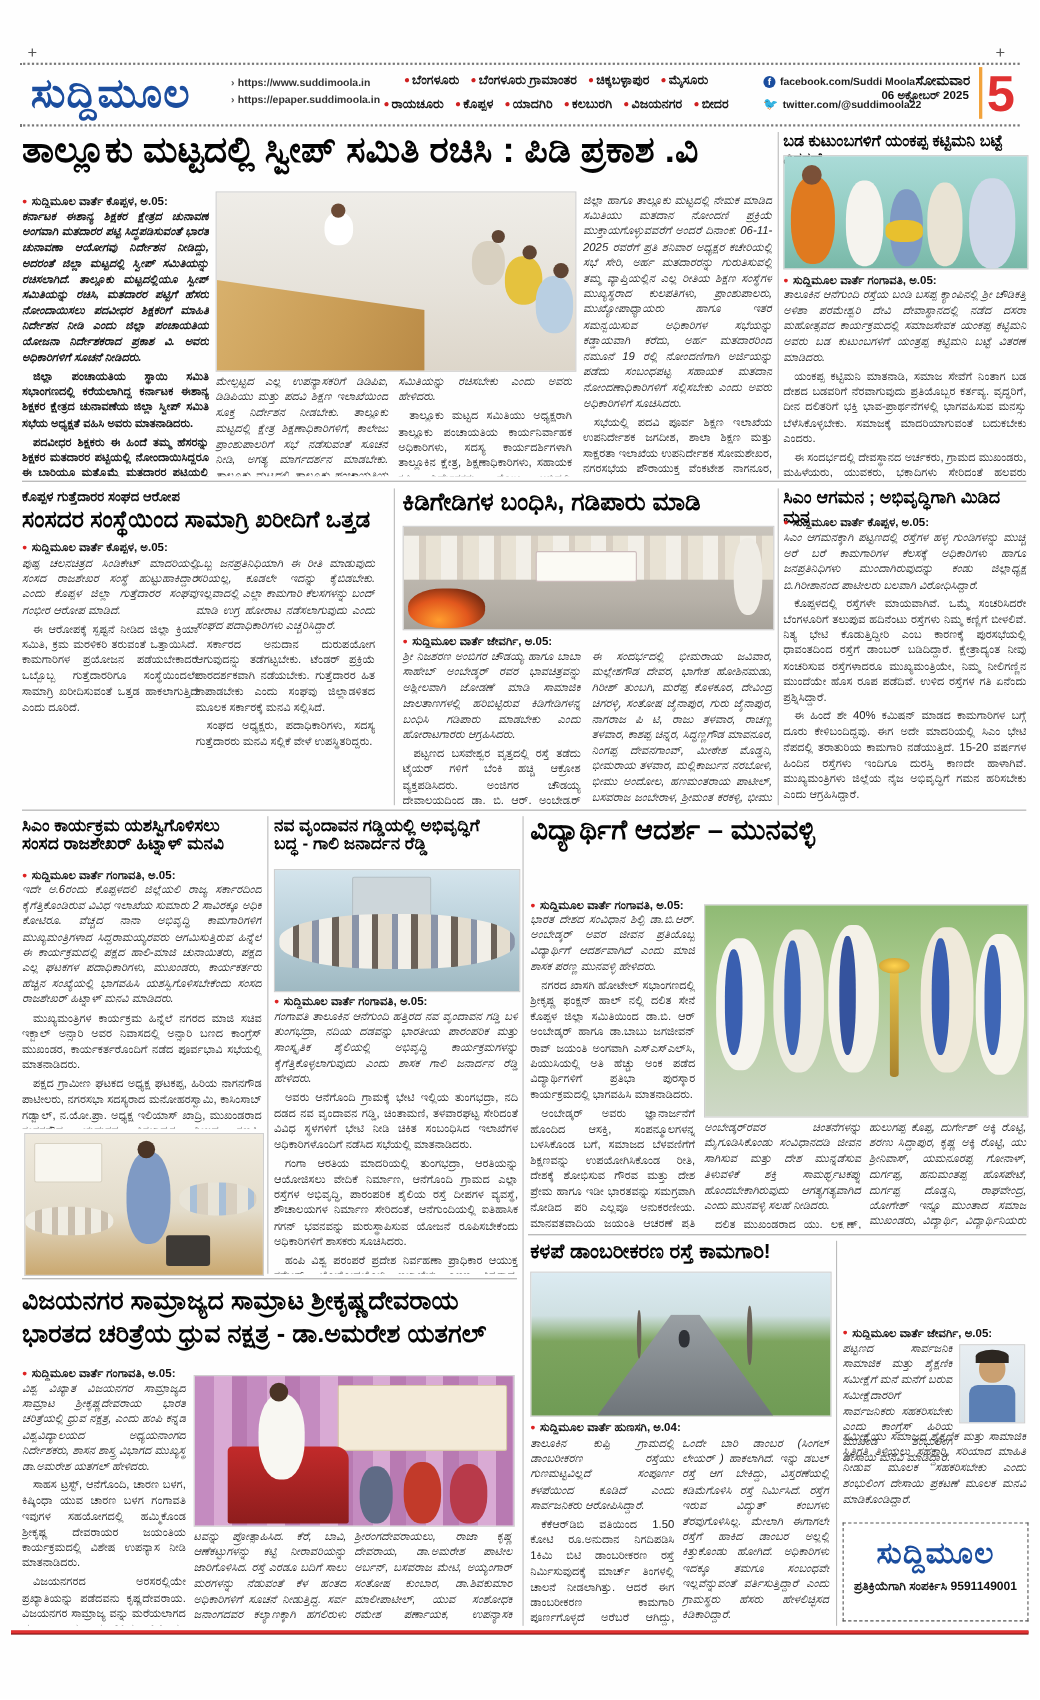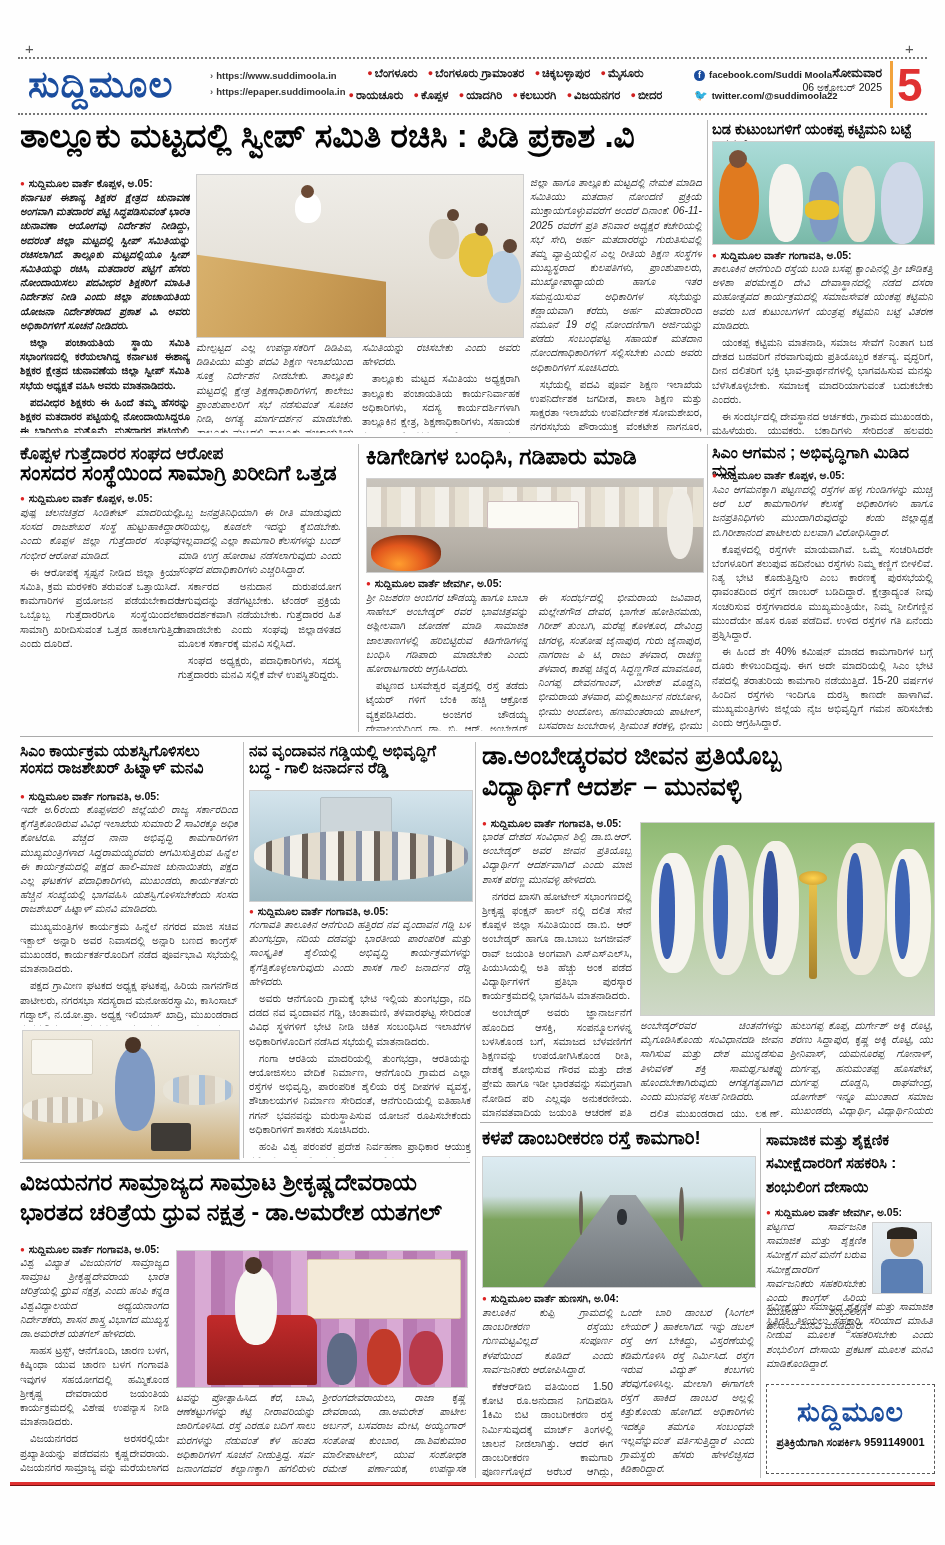--- a/index.html
+++ b/index.html
@@ -13,21 +13,21 @@
   .logo-sm{color:#1b4d9e;font-weight:900;font-size:27px;letter-spacing:1px;line-height:1;}
   .urlrow{font-size:9.5px;font-weight:700;color:#333;line-height:1.7;}
   .urlrow .gt{color:#555;margin-right:3px;}
   .cityrow{font-size:11.5px;font-weight:700;color:#111;line-height:1.9;text-align:center;}
   .cityrow .b{color:#cf2020;margin:0 2px 0 7px;font-size:9px;vertical-align:1px;}
   .socialrow{font-size:9.5px;font-weight:700;color:#222;line-height:2.0;}
   .fb{display:inline-block;width:11px;height:11px;border-radius:50%;background:#1b4d9e;color:#fff;
       text-align:center;font-size:9px;line-height:11px;margin-right:4px;font-weight:700;}
   .tw{display:inline-block;color:#2aa3ef;font-size:11px;margin-right:4px;}
   .dateday{font-size:12.5px;font-weight:800;color:#111;text-align:right;}
-  .datefull{font-size:10.5px;font-weight:400;color:#111;text-align:right;}
+  .datefull{font-size:10.5px;font-weight:700;color:#111;text-align:center;}
   .pagebar{background:#f2a33c;width:3px;}
   .pagenum{color:#e03131;font-size:46px;font-weight:700;line-height:1;}
   
   .headline{font-weight:900;color:#050505;line-height:1.12;letter-spacing:0;}
   .kicker{font-weight:800;color:#101010;}
   .byline{font-size:10.5px;font-weight:800;color:#101010;white-space:nowrap;overflow:hidden;}
   .byline::before{content:"●";color:#d22;font-size:8px;margin-right:4px;vertical-align:1px;}
   .body{font-size:10.3px;line-height:1.38;text-align:justify;color:#222;overflow:hidden;}
   .body p{margin:0 0 3px 0;text-indent:10px;}
   .body p.first{text-indent:0;font-style:italic;}
@@ -134,21 +134,21 @@
   </div>
   <div class="abs byline" style="left:712px;top:249px;width:221px;">ಸುದ್ದಿಮೂಲ ವಾರ್ತೆ ಗಂಗಾವತಿ, ಅ.05:</div>
   <div class="abs body" style="left:712px;top:262px;width:221px;height:172px;">
     <p class="first">ತಾಲೂಕಿನ ಆನೆಗುಂದಿ ರಸ್ತೆಯ ಬಂಡಿ ಬಸಪ್ಪ ಕ್ಯಾಂಪಿನಲ್ಲಿ ಶ್ರೀ ಚೌಡಿಕತ್ತಿ ಅಳಿಶಾ ಪರಮೇಶ್ವರಿ ದೇವಿ ದೇವಾಸ್ಥಾನದಲ್ಲಿ ನಡೆದ ದಸರಾ ಮಹೋತ್ಸವದ ಕಾರ್ಯಕ್ರಮದಲ್ಲಿ ಸಮಾಜಸೇವಕ ಯಂಕಪ್ಪ ಕಟ್ಟಿಮನಿ ಅವರು ಬಡ ಕುಟುಂಬಗಳಿಗೆ ಯಂತ್ರಪ್ಪ ಕಟ್ಟಿಮನಿ ಬಟ್ಟೆ ವಿತರಣೆ ಮಾಡಿದರು.</p>
     <p>ಯಂಕಪ್ಪ ಕಟ್ಟಿಮನಿ ಮಾತನಾಡಿ, ಸಮಾಜ ಸೇವೆಗೆ ನಿಂತಾಗ ಬಡ ದೇಶದ ಬಡವರಿಗೆ ನೆರವಾಗುವುದು ಪ್ರತಿಯೊಬ್ಬರ ಕರ್ತವ್ಯ. ವೃದ್ಧರಿಗೆ, ದೀನ ದಲಿತರಿಗೆ ಭಕ್ತಿ ಭಾವ-ಪ್ರಾರ್ಥನೆಗಳಲ್ಲಿ ಭಾಗವಹಿಸುವ ಮನಸ್ಸು ಬೆಳೆಸಿಕೊಳ್ಳಬೇಕು. ಸಮಾಜಕ್ಕೆ ಮಾದರಿಯಾಗುವಂತೆ ಬದುಕಬೇಕು ಎಂದರು.</p>
     <p>ಈ ಸಂದರ್ಭದಲ್ಲಿ ದೇವಸ್ಥಾನದ ಅರ್ಚಕರು, ಗ್ರಾಮದ ಮುಖಂಡರು, ಮಹಿಳೆಯರು, ಯುವಕರು, ಭಕ್ತಾದಿಗಳು ಸೇರಿದಂತೆ ಹಲವರು ಉಪಸ್ಥಿತರಿದ್ದರು, ಛಾಯಾಗಳು ಭಾಗವಹಿಸಿದ್ದರು.</p>
   </div>
 
   <div class="hrule" style="left:20px;top:437px;width:913px;"></div>
 
-  <div class="abs kicker" style="left:20px;top:444px;font-size:17px;">ಕೊಪ್ಪಳ ಗುತ್ತೆದಾರರ ಸಂಘದ ಆರೋಪ</div>
+  <div class="abs kicker" style="left:20px;top:444px;font-size:12px;">ಕೊಪ್ಪಳ ಗುತ್ತೆದಾರರ ಸಂಘದ ಆರೋಪ</div>
   <div class="abs headline" style="left:20px;top:461px;width:334px;font-size:21px;">ಸಂಸದರ ಸಂಸ್ಥೆಯಿಂದ ಸಾಮಾಗ್ರಿ ಖರೀದಿಗೆ ಒತ್ತಡ</div>
   <div class="abs byline" style="left:20px;top:492px;width:180px;">ಸುದ್ದಿಮೂಲ ವಾರ್ತೆ ಕೊಪ್ಪಳ, ಅ.05:</div>
   <div class="abs body" style="left:20px;top:506px;width:160px;height:225px;">
     <p class="first">ಪುಷ್ಪ ಚಲನಚಿತ್ರದ ಸಿಂಡಿಕೇಟ್ ಮಾದರಿಯಲ್ಲಿ ಸಂಸದ ರಾಜಶೇಖರ ಸಂಸ್ಥೆ ಹುಟ್ಟುಹಾಕಿದ್ದಾರೆ ಎಂದು ಕೊಪ್ಪಳ ಜಿಲ್ಲಾ ಗುತ್ತೆದಾರರ ಸಂಘವು ಗಂಭೀರ ಆರೋಪ ಮಾಡಿದೆ.</p>
     <p>ಈ ಆರೋಪಕ್ಕೆ ಸ್ಪಷ್ಟನೆ ನೀಡಿದ ಜಿಲ್ಲಾ ಕ್ರಿಯಾ ಸಮಿತಿ, ಕ್ರಮ ಮರಳಿಕರಿ ತರುವಂತೆ ಒತ್ತಾಯಿಸಿದೆ. ಕಾಮಗಾರಿಗಳ ಪ್ರಯೋಜನ ಪಡೆಯಬೇಕಾದರೆ ಒಬ್ಬೊಬ್ಬ ಗುತ್ತೆದಾರರಿಗೂ ಸಂಸ್ಥೆಯಿಂದಲೇ ಸಾಮಾಗ್ರಿ ಖರೀದಿಸುವಂತೆ ಒತ್ತಡ ಹಾಕಲಾಗುತ್ತಿದೆ ಎಂದು ದೂರಿದೆ.</p>
   </div>
   <div class="abs body" style="left:178px;top:506px;width:163px;height:225px;">
     <p class="first">ಒಬ್ಬ ಜನಪ್ರತಿನಿಧಿಯಾಗಿ ಈ ರೀತಿ ಮಾಡುವುದು ಸರಿಯಲ್ಲ, ಕೂಡಲೇ ಇದನ್ನು ಕೈಬಿಡಬೇಕು. ಇಲ್ಲವಾದಲ್ಲಿ ಎಲ್ಲಾ ಕಾಮಗಾರಿ ಕೆಲಸಗಳನ್ನು ಬಂದ್ ಮಾಡಿ ಉಗ್ರ ಹೋರಾಟ ನಡೆಸಲಾಗುವುದು ಎಂದು ಸಂಘದ ಪದಾಧಿಕಾರಿಗಳು ಎಚ್ಚರಿಸಿದ್ದಾರೆ.</p>
     <p>ಸರ್ಕಾರದ ಅನುದಾನ ದುರುಪಯೋಗ ಆಗುವುದನ್ನು ತಡೆಗಟ್ಟಬೇಕು. ಟೆಂಡರ್ ಪ್ರಕ್ರಿಯೆ ಪಾರದರ್ಶಕವಾಗಿ ನಡೆಯಬೇಕು. ಗುತ್ತೆದಾರರ ಹಿತ ಕಾಪಾಡಬೇಕು ಎಂದು ಸಂಘವು ಜಿಲ್ಲಾಡಳಿತದ ಮೂಲಕ ಸರ್ಕಾರಕ್ಕೆ ಮನವಿ ಸಲ್ಲಿಸಿದೆ.</p>
     <p>ಸಂಘದ ಅಧ್ಯಕ್ಷರು, ಪದಾಧಿಕಾರಿಗಳು, ಸದಸ್ಯ ಗುತ್ತೆದಾರರು ಮನವಿ ಸಲ್ಲಿಕೆ ವೇಳೆ ಉಪಸ್ಥಿತರಿದ್ದರು.</p>
@@ -218,21 +218,20 @@
   <div class="abs body" style="left:249px;top:918px;width:222px;height:240px;">
     <p class="first">ಗಂಗಾವತಿ ತಾಲೂಕಿನ ಆನೆಗುಂದಿ ಹತ್ತಿರದ ನವ ವೃಂದಾವನ ಗಡ್ಡಿ ಬಳಿ ತುಂಗಭದ್ರಾ, ನದಿಯ ದಡವನ್ನು ಭಾರತೀಯ ಪಾರಂಪರಿಕ ಮತ್ತು ಸಾಂಸ್ಕೃತಿಕ ಶೈಲಿಯಲ್ಲಿ ಅಭಿವೃದ್ಧಿ ಕಾರ್ಯಕ್ರಮಗಳನ್ನು ಕೈಗೆತ್ತಿಕೊಳ್ಳಲಾಗುವುದು ಎಂದು ಶಾಸಕ ಗಾಲಿ ಜನಾರ್ದನ ರೆಡ್ಡಿ ಹೇಳಿದರು.</p>
     <p>ಅವರು ಆನೆಗೊಂದಿ ಗ್ರಾಮಕ್ಕೆ ಭೇಟಿ ಇಲ್ಲಿಯ ತುಂಗಭದ್ರಾ, ನದಿ ದಡದ ನವ ವೃಂದಾವನ ಗಡ್ಡಿ, ಚಿಂತಾಮಣಿ, ತಳವಾರಘಟ್ಟ ಸೇರಿದಂತೆ ವಿವಿಧ ಸ್ಥಳಗಳಿಗೆ ಭೇಟಿ ನೀಡಿ ಚಿಕಿತ ಸಂಬಂಧಿಸಿದ ಇಲಾಖೆಗಳ ಅಧಿಕಾರಿಗಳೊಂದಿಗೆ ನಡೆಸಿದ ಸಭೆಯಲ್ಲಿ ಮಾತನಾಡಿದರು.</p>
     <p>ಗಂಗಾ ಆರತಿಯ ಮಾದರಿಯಲ್ಲಿ ತುಂಗಭದ್ರಾ, ಆರತಿಯನ್ನು ಆಯೋಜಿಸಲು ವೇದಿಕೆ ನಿರ್ಮಾಣ, ಆನೆಗೊಂದಿ ಗ್ರಾಮದ ಎಲ್ಲಾ ರಸ್ತೆಗಳ ಅಭಿವೃದ್ಧಿ, ಪಾರಂಪರಿಕ ಶೈಲಿಯ ರಸ್ತೆ ದೀಪಗಳ ವ್ಯವಸ್ಥೆ, ಶೌಚಾಲಯಗಳ ನಿರ್ಮಾಣ ಸೇರಿದಂತೆ, ಆನೆಗುಂದಿಯಲ್ಲಿ ಐತಿಹಾಸಿಕ ಗಗನ್ ಭವನವನ್ನು ಮರುಸ್ಥಾಪಿಸುವ ಯೋಜನೆ ರೂಪಿಸಬೇಕೆಂದು ಅಧಿಕಾರಿಗಳಿಗೆ ಶಾಸಕರು ಸೂಚಿಸಿದರು.</p>
     <p>ಹಂಪಿ ವಿಶ್ವ ಪರಂಪರೆ ಪ್ರದೇಶ ನಿರ್ವಹಣಾ ಪ್ರಾಧಿಕಾರ ಆಯುಕ್ತ ರಮೇಶ್, ಲೋಕೋಪಯೋಗಿ ಇಲಾಖೆಯ ಎಇಇ ವಿಶ್ವನಾಥ, ಪುರಾತತ್ವ ಇಲಾಖೆಯ ಉಪನಿರ್ದೇಶಕ ಶೇಜೇಶ್ವರ್, ಗ್ರಾಮ ಅಧ್ಯಕ್ಷೆ ಹುಲಿಗೆಮ್ಮ ಹೊನ್ನಪ್ಪ ನಾಯಕ್, ಸದಸ್ಯರಾದ ಮಲ್ಲಿಕಾರ್ಜುನ ಹಿರೇಮಠ್, ರಾಜಶೇಖರ್, ವೆಂಕಟೇಶ್ ಬಾಬು, ಗಂಗಾವತಿ ಬಿಜೆಪಿ ನಗರ ಮಂಡಲ ಅಧ್ಯಕ್ಷ ಚಂದ್ರು, ಹಿರೂರು, ಮುಖಂಡರಾದ ಮನೋಹರಗೌಡ ಹೆದೂರು, ಯಮನೂರು ಚೌಡ್ಕಿ, ಟಿ.ಜಿ ಬಾಬು, ಹೊನ್ನಪ್ಪ ನಾಯಕ್, ಸಾಯಿಕುಮಾರ್, ನೀರೇಶ್ ಅಂಜನಾದಿ, ಸೀನಾ ಇತರರಿದ್ದರು.</p>
   </div>
 
   <div class="vrule" style="left:475px;top:742px;height:736px;"></div>
 
   <div class="abs headline" style="left:482px;top:740px;width:451px;font-size:25px;line-height:1.25;">
-    <div>ಡಾ.ಅಂಬೇಡ್ಕರವರ ಜೀವನ ಪ್ರತಿಯೊಬ್ಬ</div>
     <div>ವಿದ್ಯಾರ್ಥಿಗೆ ಆದರ್ಶ – ಮುನವಳ್ಳಿ</div>
   </div>
   <div class="abs byline" style="left:482px;top:817px;width:154px;">ಸುದ್ದಿಮೂಲ ವಾರ್ತೆ ಗಂಗಾವತಿ, ಅ.05:</div>
   <div class="abs body" style="left:482px;top:830px;width:150px;height:287px;">
     <p class="first">ಭಾರತ ದೇಶದ ಸಂವಿಧಾನ ಶಿಲ್ಪಿ ಡಾ.ಬಿ.ಆರ್. ಅಂಬೇಡ್ಕರ್ ಅವರ ಜೀವನ ಪ್ರತಿಯೊಬ್ಬ ವಿದ್ಯಾರ್ಥಿಗೆ ಆದರ್ಶವಾಗಿದೆ ಎಂದು ಮಾಜಿ ಶಾಸಕ ಪರಣ್ಣ ಮುನವಳ್ಳಿ ಹೇಳಿದರು.</p>
     <p>ನಗರದ ಖಾಸಗಿ ಹೋಟೇಲ್ ಸಭಾಂಗಣದಲ್ಲಿ ಶ್ರೀಕೃಷ್ಣ ಫಂಕ್ಷನ್ ಹಾಲ್ ನಲ್ಲಿ ದಲಿತ ಸೇನೆ ಕೊಪ್ಪಳ ಜಿಲ್ಲಾ ಸಮಿತಿಯಿಂದ ಡಾ.ಬಿ. ಆರ್ ಅಂಬೇಡ್ಕರ್ ಹಾಗೂ ಡಾ.ಬಾಬು ಜಗಜೀವನ್ ರಾವ್ ಜಯಂತಿ ಅಂಗವಾಗಿ ಎಸ್‌ಎಸ್‌ಎಲ್‌ಸಿ, ಪಿಯುಸಿಯಲ್ಲಿ ಅತಿ ಹೆಚ್ಚು ಅಂಕ ಪಡೆದ ವಿದ್ಯಾರ್ಥಿಗಳಿಗೆ ಪ್ರತಿಭಾ ಪುರಸ್ಕಾರ ಕಾರ್ಯಕ್ರಮದಲ್ಲಿ ಭಾಗವಹಿಸಿ ಮಾತನಾಡಿದರು.</p>
     <p>ಅಂಬೇಡ್ಕರ್ ಅವರು ಜ್ಞಾನಾರ್ಜನೆಗೆ ಹೊಂದಿದ ಆಸಕ್ತಿ, ಸಂಪನ್ಮೂಲಗಳನ್ನ ಬಳಸಿಕೊಂಡ ಬಗೆ, ಸಮಾಜದ ಬೆಳವಣಿಗೆಗೆ ಶಿಕ್ಷಣವನ್ನು ಉಪಯೋಗಿಸಿಕೊಂಡ ರೀತಿ, ದೇಶಕ್ಕೆ ಶೋಭಿಸುವ ಗೌರವ ಮತ್ತು ದೇಶ ಪ್ರೇಮ ಹಾಗೂ ಇಡೀ ಭಾರತವನ್ನು ಸಮಗ್ರವಾಗಿ ನೋಡಿದ ಪರಿ ಎಲ್ಲವೂ ಅನುಕರಣೀಯ. ಮಾನವತವಾದಿಯ ಜಯಂತಿ ಆಚರಣೆ ಪ್ರತಿ ವಿದ್ಯಾರ್ಥಿ ಬದುಕಿನ ಆದ್ಯ ಭಾಗವಾಗಬೇಕೆಂದರು.</p>
 
   </div>
   <div class="photo" style="left:640px;top:822px;width:293px;height:192px;background:linear-gradient(180deg,#8fba74 0%,#a8c98c 30%,#cfd8c8 100%);">
@@ -300,25 +299,20 @@
     <p class="first">ತಾಲೂಕಿನ ಕುಪ್ಪಿ ಗ್ರಾಮದಲ್ಲಿ ಡಾಂಬರೀಕರಣ ರಸ್ತೆಯು ಗುಣಮಟ್ಟವಿಲ್ಲದೆ ಸಂಪೂರ್ಣ ಕಳಪೆಯಿಂದ ಕೂಡಿದೆ ಎಂದು ಸಾರ್ವಜನಿಕರು ಆರೋಪಿಸಿದ್ದಾರೆ.</p>
     <p>ಕೆಕೆಆರ್‌ಡಿಬಿ ವತಿಯಿಂದ 1.50 ಕೋಟಿ ರೂ.ಅನುದಾನ ನಿಗದಿಪಡಿಸಿ 1ಕಿಮಿ ಬಿಟಿ ಡಾಂಬರೀಕರಣ ರಸ್ತೆ ನಿರ್ಮಿಸುವುದಕ್ಕೆ ಮಾರ್ಚ್ ತಿಂಗಳಲ್ಲಿ ಚಾಲನೆ ನೀಡಲಾಗಿತ್ತು. ಆದರೆ ಈಗ ಡಾಂಬರೀಕರಣ ಕಾಮಗಾರಿ ಪೂರ್ಣಗೊಳ್ಳದೆ ಅರೆಬರೆ ಆಗಿದ್ದು, ಗ್ರಾಮಸ್ಥರ ಆಕ್ರೋಶಕ್ಕೆ ಕಾರಣವಾಗಿದೆ.</p>
   </div>
   <div class="abs body" style="left:620px;top:1306px;width:134px;height:172px;">
     <p class="first">ಒಂದೇ ಬಾರಿ ಡಾಂಬರ (ಸಿಂಗಲ್ ಲೇಯರ್ ) ಹಾಕಲಾಗಿದೆ. ಇನ್ನು ಡಬಲ್ ರಸ್ತೆ ಆಗ ಬೇಕಿದ್ದು, ವಿಸ್ತರಣೆಯಲ್ಲಿ ಕಡಿಮೆಗೊಳಿಸಿ ರಸ್ತೆ ನಿರ್ಮಿಸಿದೆ. ರಸ್ತೆಗೆ ಇರುವ ವಿದ್ಯುತ್ ಕಂಬಗಳು ತೆರವುಗೊಳಿಸಿಲ್ಲ. ಮೇಲಾಗಿ ಈಗಾಗಲೇ ರಸ್ತೆಗೆ ಹಾಕಿದ ಡಾಂಬರ ಅಲ್ಲಲ್ಲಿ ಕಿತ್ತುಕೊಂಡು ಹೋಗಿದೆ. ಅಧಿಕಾರಿಗಳು ಇದಕ್ಕೂ ತಮಗೂ ಸಂಬಂಧವೇ ಇಲ್ಲವೆನ್ನುವಂತೆ ವರ್ತಿಸುತ್ತಿದ್ದಾರೆ ಎಂದು ಗ್ರಾಮಸ್ಥರು ಹೆಸರು ಹೇಳಲಿಚ್ಛಿಸದೆ ಕಿಡಿಕಾರಿದ್ದಾರೆ.</p>
 
   </div>
 
   <div class="vrule" style="left:760px;top:1128px;height:350px;"></div>
 
-  <div class="abs headline" style="left:766px;top:1128px;width:167px;font-size:15px;line-height:1.55;">
-    <div>ಸಾಮಾಜಿಕ ಮತ್ತು ಶೈಕ್ಷಣಿಕ</div>
-    <div>ಸಮೀಕ್ಷೆದಾರರಿಗೆ ಸಹಕರಿಸಿ :</div>
-    <div>ಶಂಭುಲಿಂಗ ದೇಸಾಯಿ</div>
-  </div>
   <div class="abs byline" style="left:766px;top:1206px;width:167px;">ಸುದ್ದಿಮೂಲ ವಾರ್ತೆ ಜೇವರ್ಗಿ, ಅ.05:</div>
   <div class="photo" style="left:872px;top:1222px;width:58px;height:70px;background:linear-gradient(180deg,#e8eef2 0%,#d8e2e8 100%);">
     <div class="blob" style="left:17px;top:8px;width:24px;height:26px;background:#caa071;border-radius:50% 50% 45% 45%;"></div>
     <div class="blob" style="left:14px;top:4px;width:30px;height:12px;background:#2c2620;border-radius:50% 50% 0 0;"></div>
     <div class="blob" style="left:8px;top:36px;width:42px;height:34px;background:#5b7fb4;border-radius:8px 8px 0 0;"></div>
   </div>
   <div class="abs body" style="left:766px;top:1300px;width:167px;height:76px;">
     <p class="first">ಸಮೀಕ್ಷೆಯು ಸಮಾಜದ ಶೈಕ್ಷಣಿಕ ಮತ್ತು ಸಾಮಾಜಿಕ ಸ್ಥಿತಿಗತಿ ತಿಳಿಯಲು ಸಹಕಾರಿ. ಸರಿಯಾದ ಮಾಹಿತಿ ನೀಡುವ ಮೂಲಕ ಸಹಕರಿಸಬೇಕು ಎಂದು ಶಂಭುಲಿಂಗ ದೇಸಾಯಿ ಪ್ರಕಟಣೆ ಮೂಲಕ ಮನವಿ ಮಾಡಿಕೊಂಡಿದ್ದಾರೆ.</p>
   </div>
   <div class="abs body" style="left:766px;top:1220px;width:100px;height:156px;">

